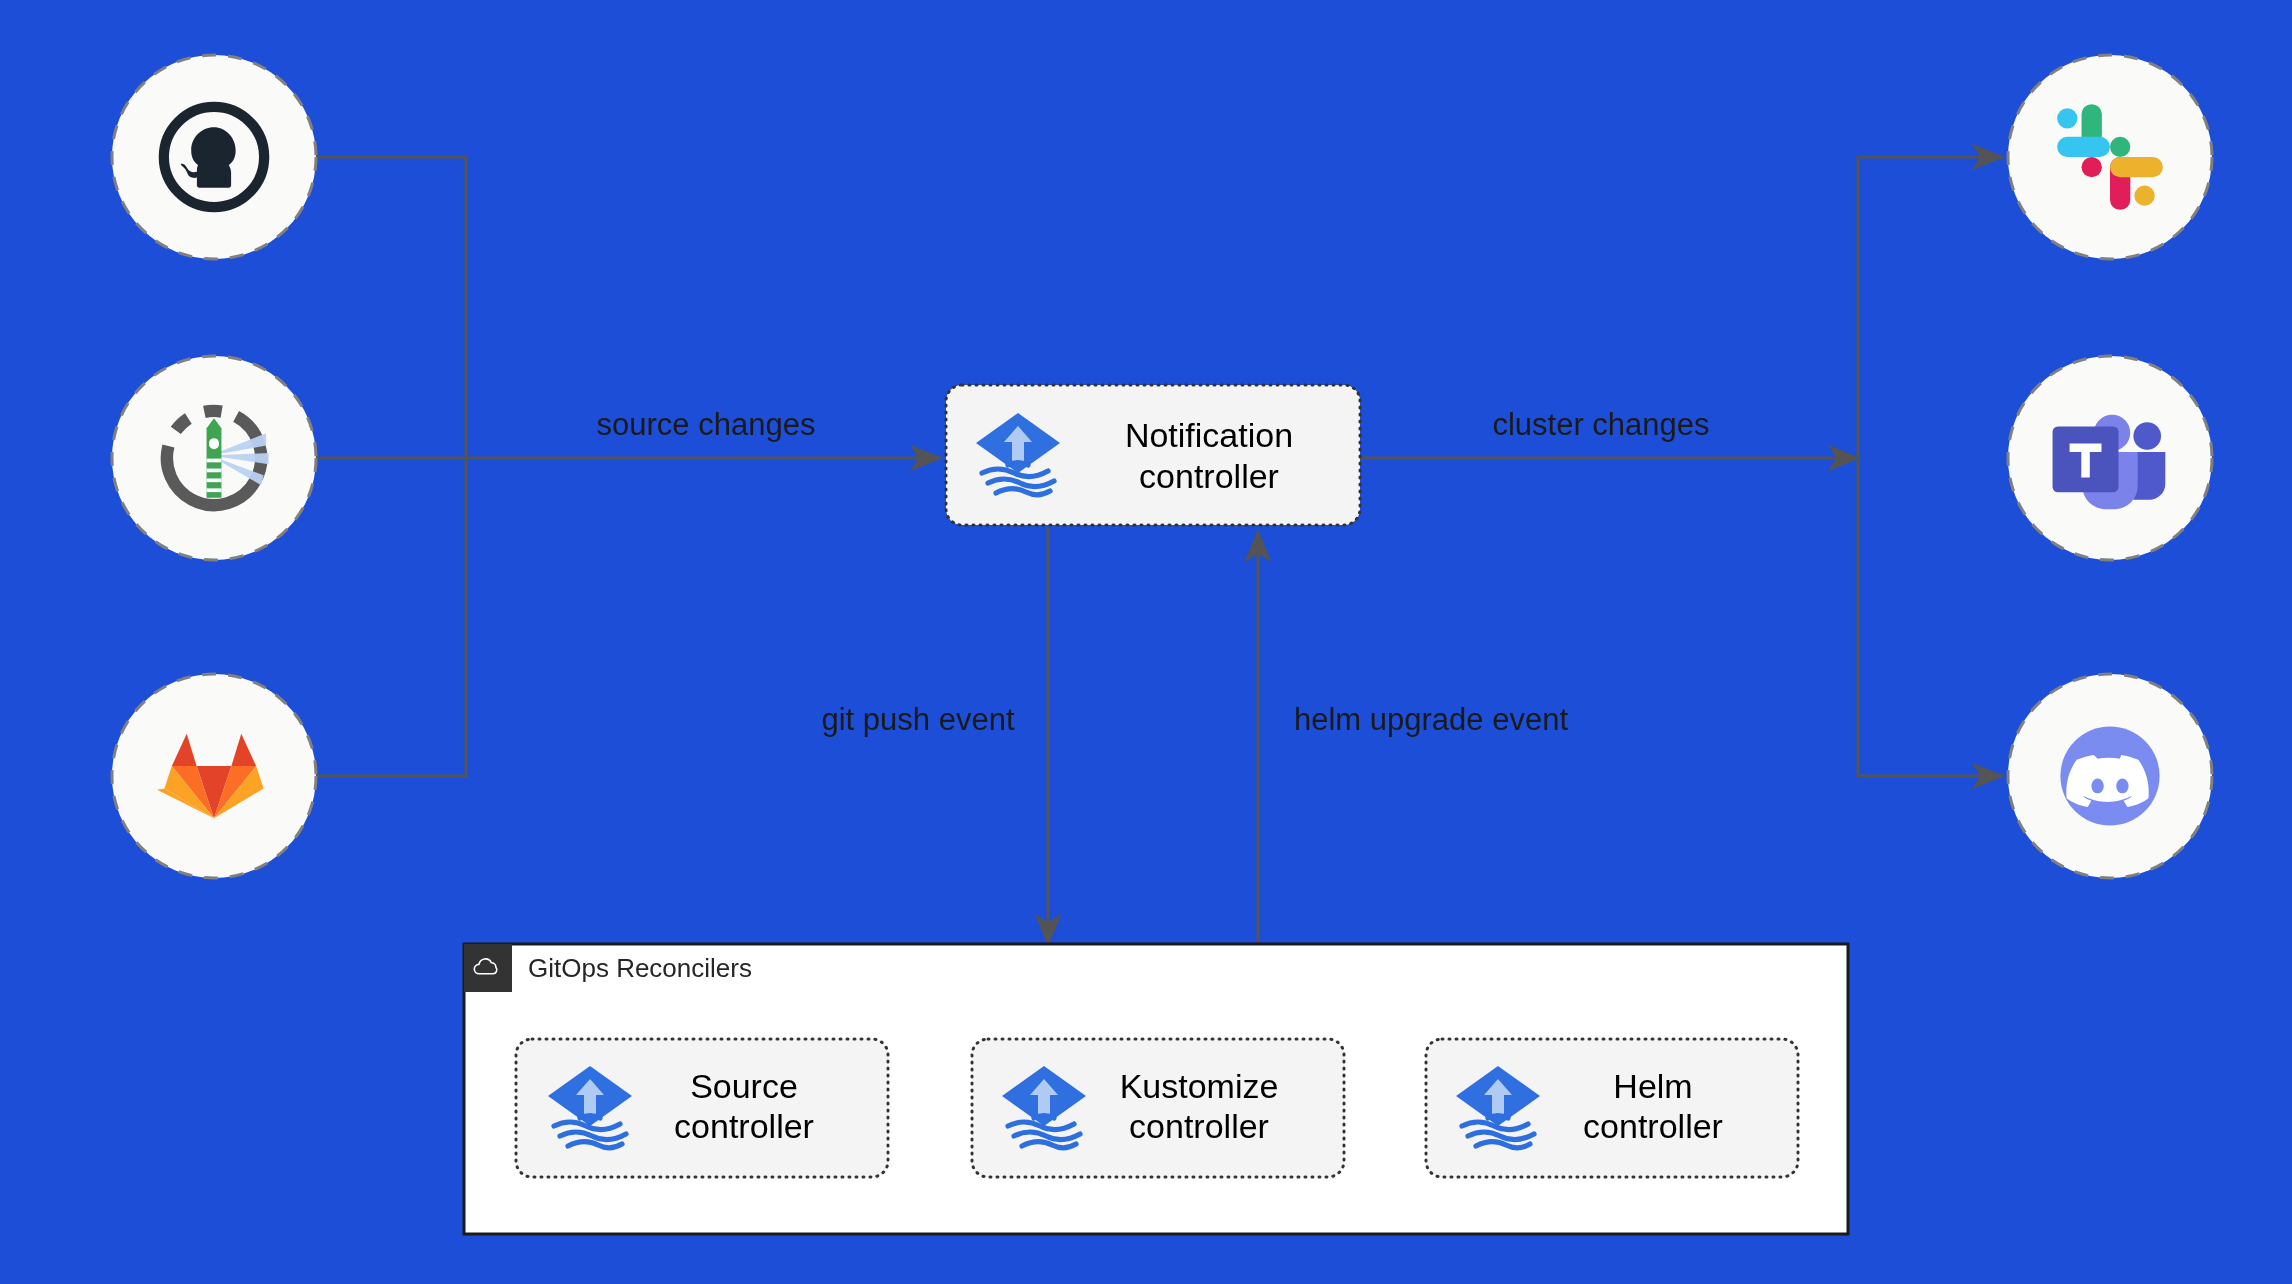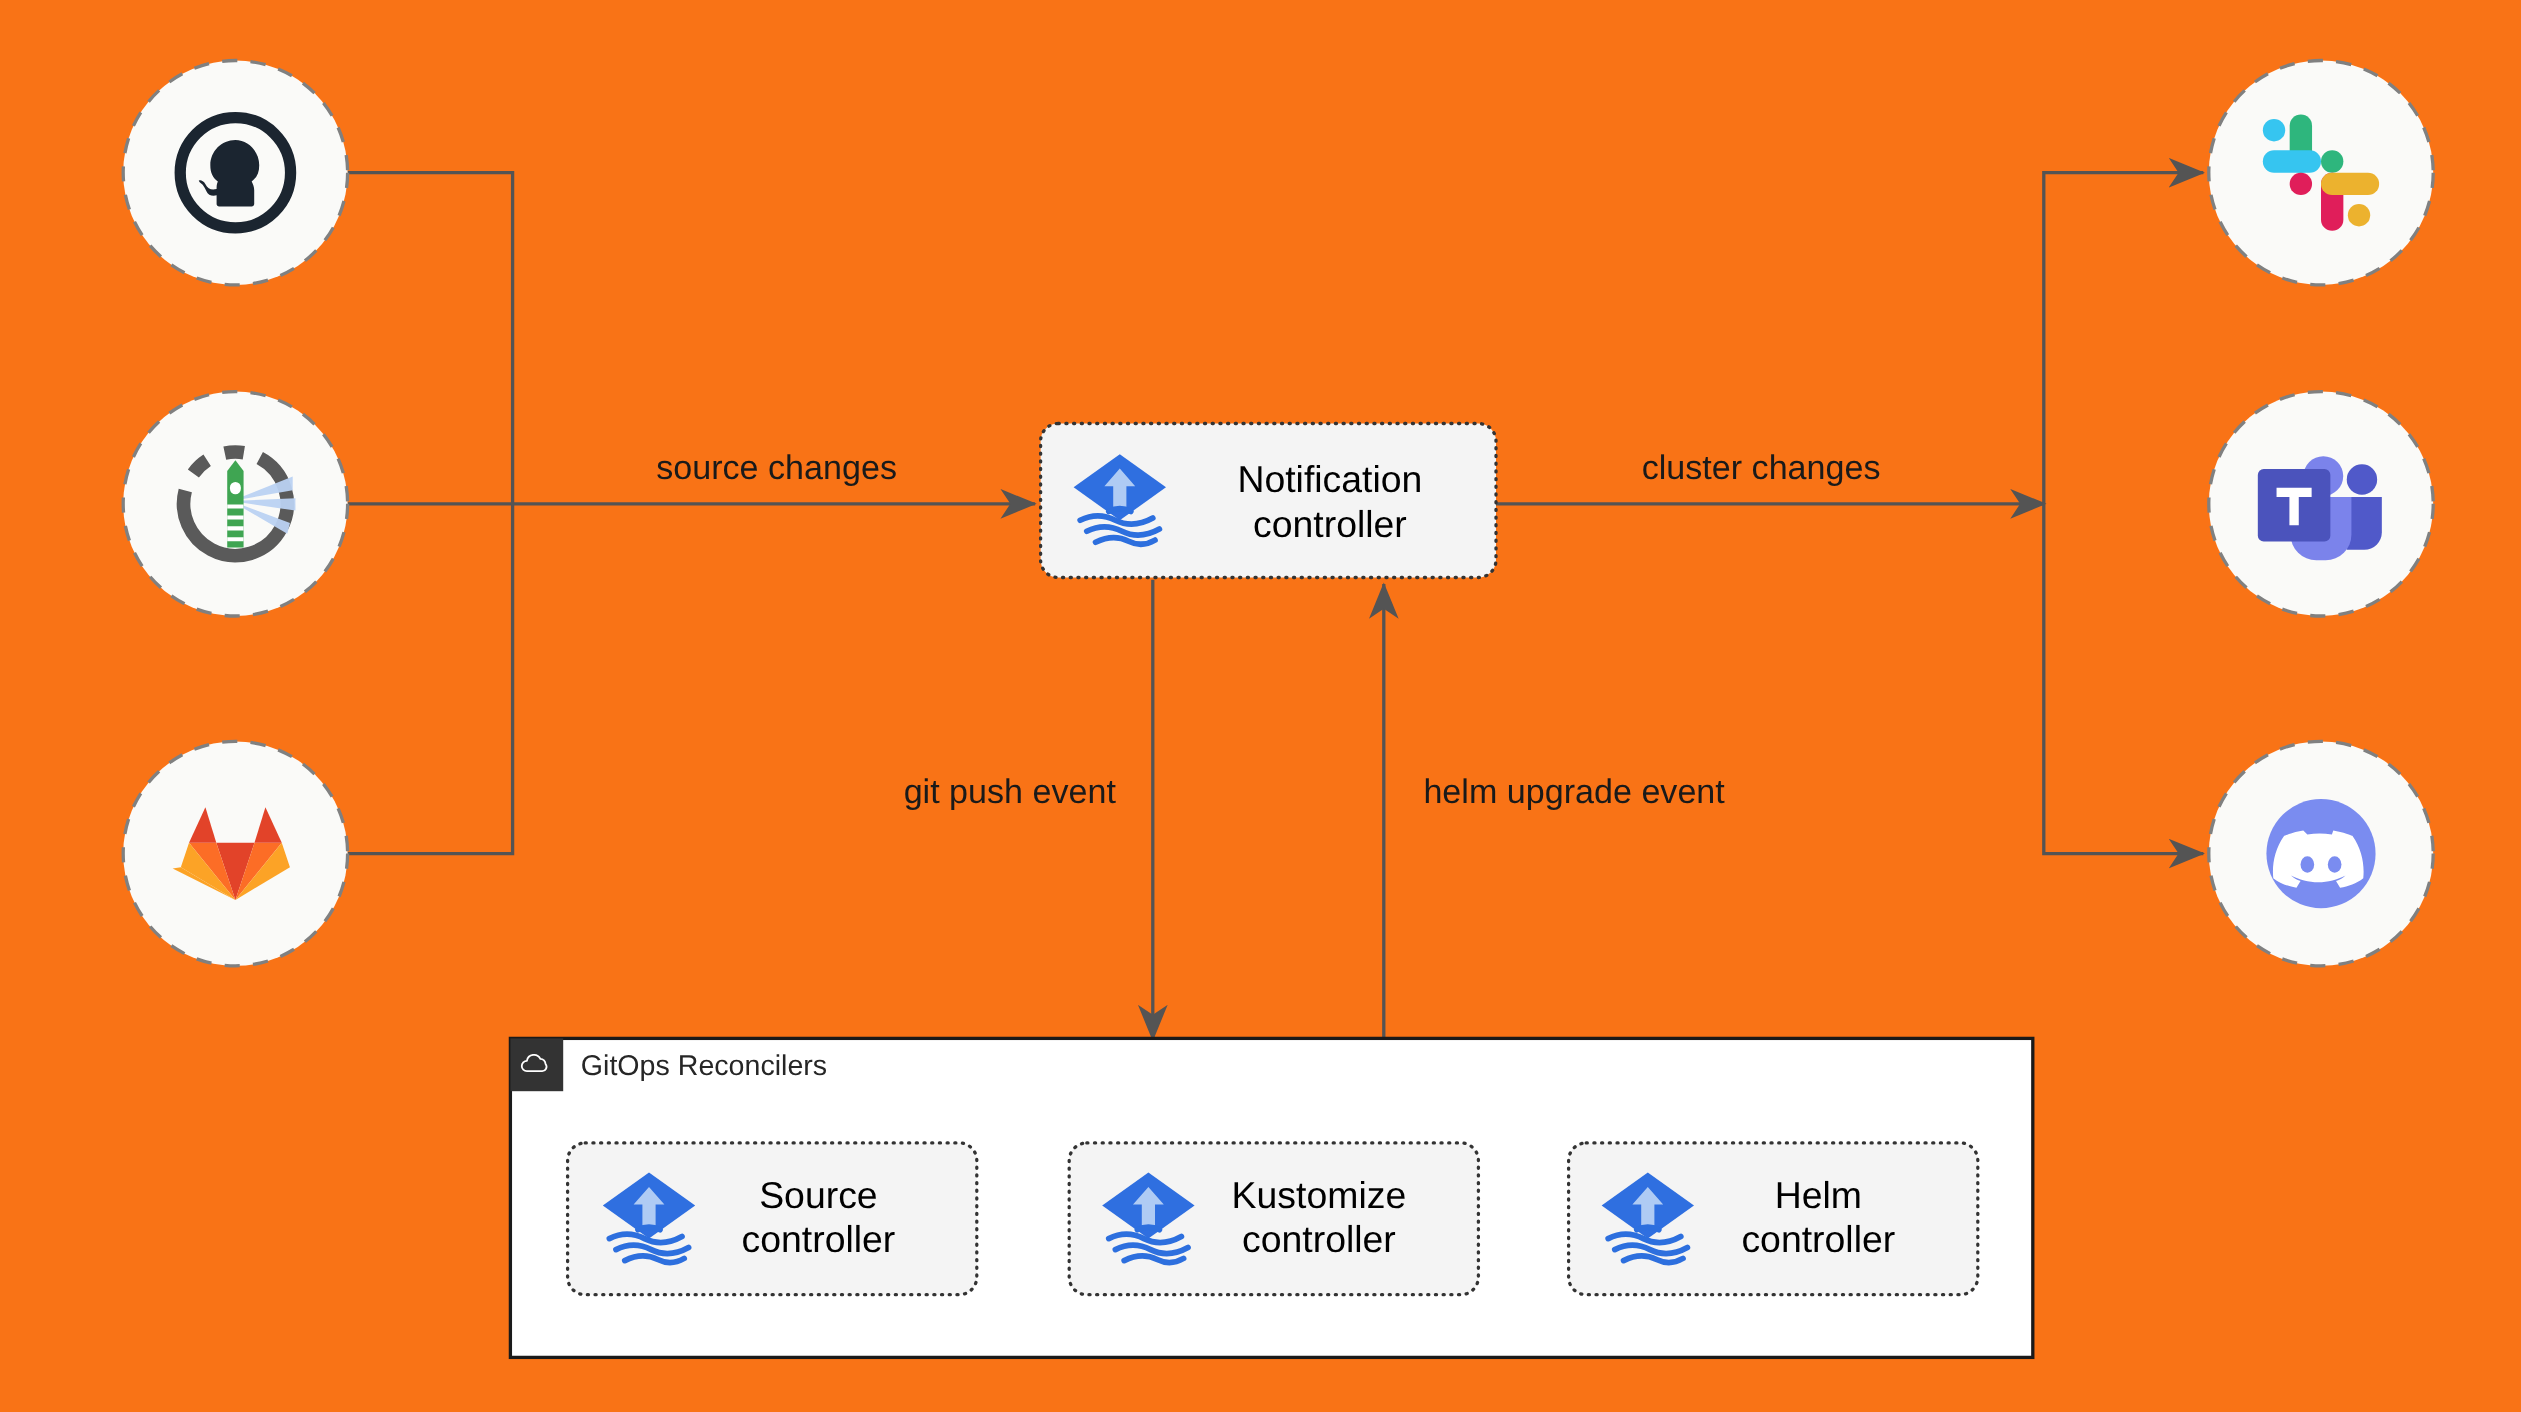--- a/index.html
+++ b/index.html
@@ -11,21 +11,21 @@
   body {
     width: 2292px;
     height: 1284px;
     overflow: hidden;
     font-family: "Liberation Sans", sans-serif;
   }
   #diagram-root {
     position: relative;
     width: 2292px;
     height: 1284px;
-    background: #f97316;
+    background: #1d4ed8;
   }
   svg.canvas {
     position: absolute;
     top: 0;
     left: 0;
     width: 2292px;
     height: 1284px;
   }
   .edge-line {
     fill: none;

